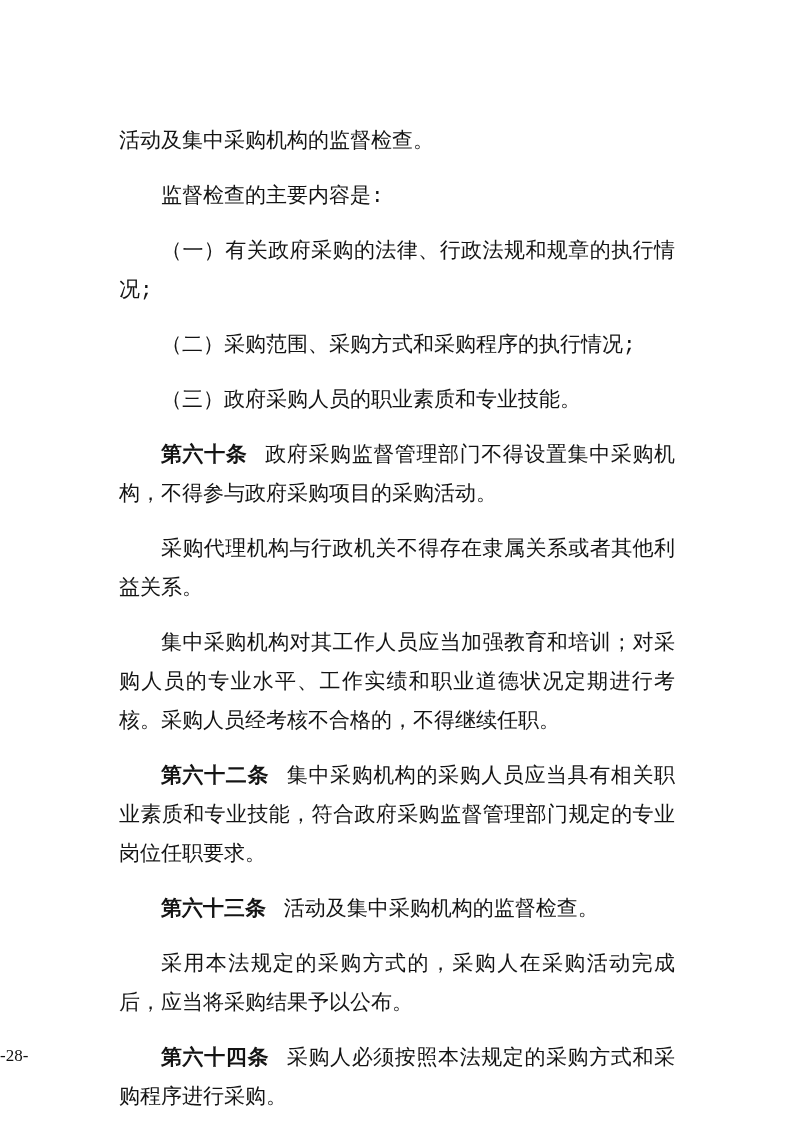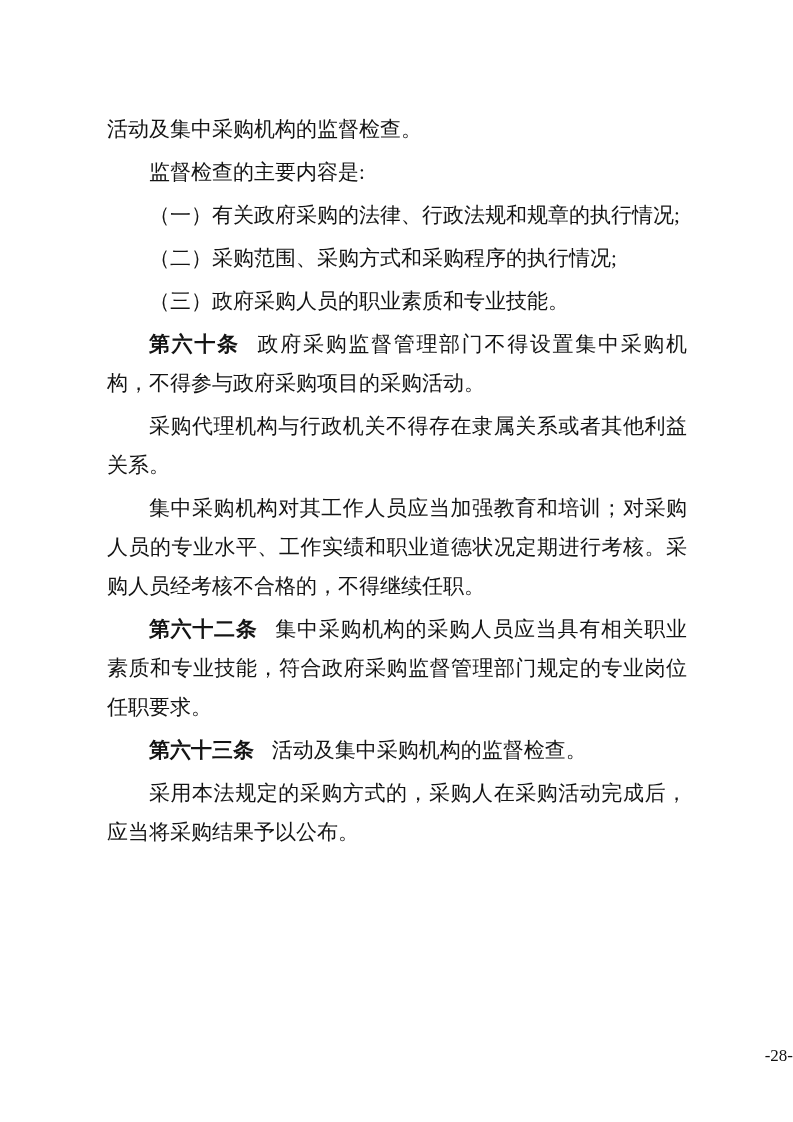--- a/index.html
+++ b/index.html
@@ -19,37 +19,38 @@
     position: absolute;
     left: 103px;
     top: 106px;
     width: 588px;
     font-size: 21px;
     line-height: 39px;
     text-align: justify;
     text-justify: inter-character;
   }
   .doc-body p {
-    margin: 4px;
+    margin: 16px;
     padding: 0;
     text-indent: 2em;
+    font-family: Liberation Mono, monospace;
   }
   .doc-body p.no-indent {
     text-indent: 0;
   }
   .art-head {
     font-weight: bold;
     margin-right: 0.85em;
   }
   .page-footer {
     position: absolute;
     top: 1044px;
     left: 0;
     width: 793px;
-    text-align: right;
+    text-align: left;
     font-size: 17px;
     line-height: 24px;
     color: #111111;
     font-family: "Liberation Serif", "DejaVu Serif", serif;
   }
 </style>
 </head>
 <body>
 
 <div class="doc-body">
@@ -57,15 +58,16 @@
   <p><span>监督检查的主要内容是:</span></p>
   <p><span>（一）有关政府采购的法律、行政法规和规章的执行情况;</span></p>
   <p><span>（二）采购范围、采购方式和采购程序的执行情况;</span></p>
   <p><span>（三）政府采购人员的职业素质和专业技能。</span></p>
   <p><span class="art-head">第六十条</span><span>政府采购监督管理部门不得设置集中采购机构，不得参与政府采购项目的采购活动。</span></p>
   <p><span>采购代理机构与行政机关不得存在隶属关系或者其他利益关系。</span></p>
   <p><span>集中采购机构对其工作人员应当加强教育和培训；对采购人员的专业水平、工作实绩和职业道德状况定期进行考核。采购人员经考核不合格的，不得继续任职。</span></p>
   <p><span class="art-head">第六十二条</span><span>集中采购机构的采购人员应当具有相关职业素质和专业技能，符合政府采购监督管理部门规定的专业岗位任职要求。</span></p>
   <p><span class="art-head">第六十三条</span><span>活动及集中采购机构的监督检查。</span></p>
   <p><span>采用本法规定的采购方式的，采购人在采购活动完成后，应当将采购结果予以公布。</span></p>
+  <p><span class="art-head">第六十四条</span><span>采购人必须按照本法规定的采购方式和采购程序进行采购。</span></p>
 </div>
 
 <div class="page-footer">-28-</div>
 
 </body></html>

